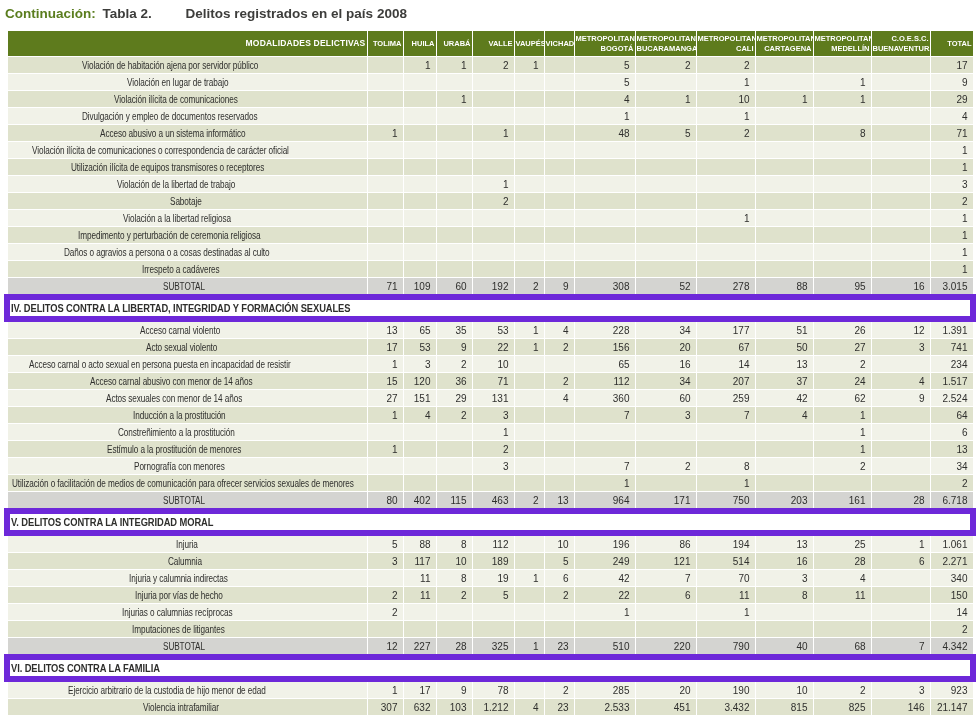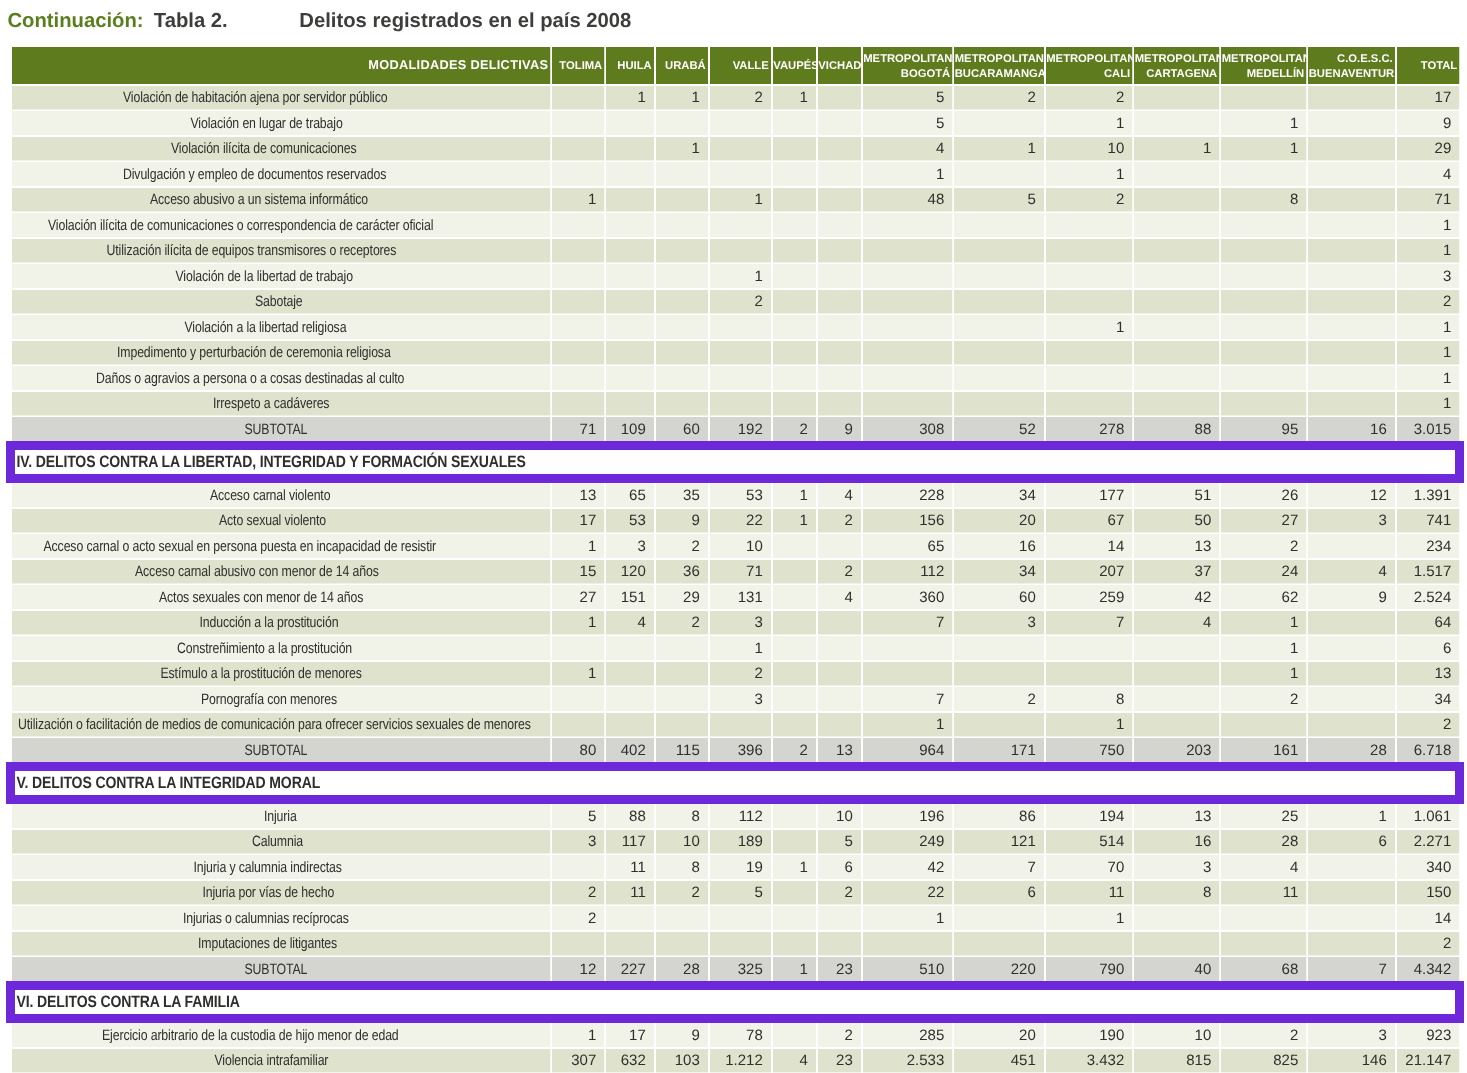--- a/index.html
+++ b/index.html
@@ -1,21 +1,21 @@
 <!DOCTYPE html>
 <html><head>
 <meta charset="utf-8">
 <style>
   html,body{margin:0;padding:0;background:#ffffff;}
   body{width:978px;height:715px;overflow:hidden;font-family:"Liberation Sans",sans-serif;}
   .page{padding:3px 4px 0 4px;}
   .title{font-size:13.5px;font-weight:bold;color:#3d3d3b;margin:3px 0 9px 1px;white-space:nowrap;}
   .title .green{color:#5a7d1e;}
   .title .tref{margin-left:3px;color:#3d3d3b;margin-top:24px;}
-  .title .main{margin-left:44px;color:#3d3d3b;}
+  .title .main{margin-left:30px;color:#3d3d3b;}
 
   table{border-collapse:collapse;table-layout:fixed;width:970px;}
   th,td{border:1px solid #ffffff;overflow:hidden;white-space:nowrap;}
   th{background:#5e7b1d;color:#ffffff;font-size:7.5px;font-weight:bold;text-align:right;
      height:25px;line-height:1.25;padding:0 1px;vertical-align:middle;}
   th.label-h{font-size:8.5px;letter-spacing:0.2px;}
   td{height:16px;font-size:10px;color:#2f2f2d;padding:0;vertical-align:middle;}
   td.label{text-align:center;padding-left:4px;}
   td.num{text-align:right;padding-right:5px;}
   .lbl{display:inline-block;transform:scaleX(0.82);transform-origin:0 50%;letter-spacing:-0.1px;}
@@ -489,21 +489,21 @@
           <td class="num"></td>
           <td class="num"></td>
           <td class="num"></td>
           <td class="num">2</td>
         </tr>
         <tr class="subtotal">
           <td class="label"><span class="lbl">SUBTOTAL</span></td>
           <td class="num">80</td>
           <td class="num">402</td>
           <td class="num">115</td>
-          <td class="num">396</td>
+          <td class="num">463</td>
           <td class="num">2</td>
           <td class="num">13</td>
           <td class="num">964</td>
           <td class="num">171</td>
           <td class="num">750</td>
           <td class="num">203</td>
           <td class="num">161</td>
           <td class="num">28</td>
           <td class="num">6.718</td>
         </tr>

